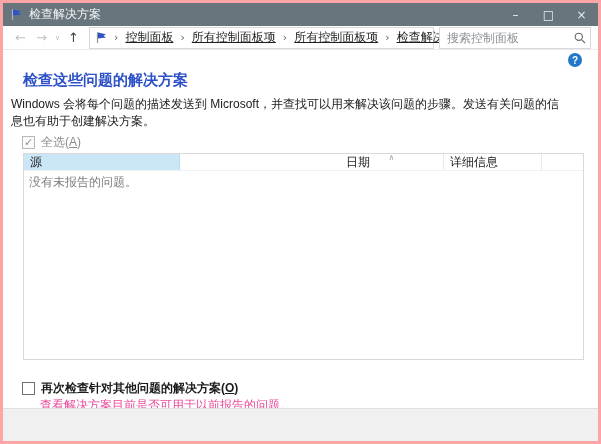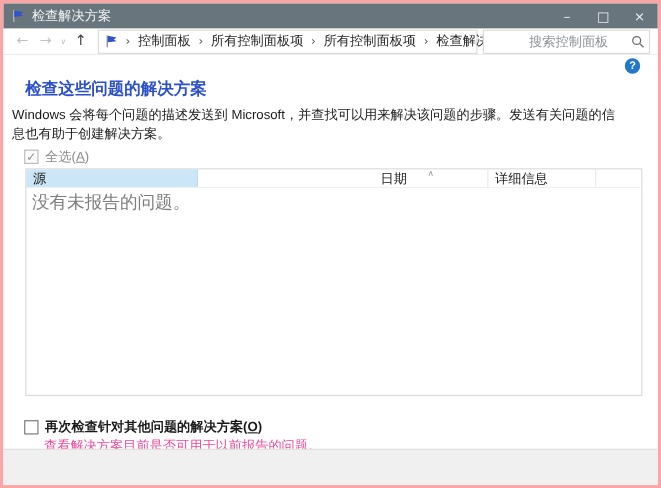--- a/index.html
+++ b/index.html
@@ -33,33 +33,33 @@
   }
   .navbtn { width:21px; text-align:center; font-size:13px; font-family:"DejaVu Sans",sans-serif; }
   .navbtn.disabled { color:#bcc1c4; }
   .navbtn.enabled  { color:#3c4346; }
   .hist-chevron { width:11px; font-size:7px; color:#bcc1c4; text-align:center; font-family:"DejaVu Sans",sans-serif; }
 
   .addressbar {
     flex:1; height:22px; border:1px solid #d9d9d9; margin:0 5px 0 5px;
     display:flex; align-items:center; padding:0 0 0 5px; background:#fff; min-width:0;
   }
-  .addressbar .crumb { font-size:12px; color:#1f1f1f; padding:12px 3px; white-space:nowrap; }
+  .addressbar .crumb { font-size:12px; color:#1f1f1f; padding:12px 3px; white-space:nowrap;text-decoration:underline; }
   .addressbar .sep { font-size:11px; color:#5a6063; padding:0 4px; font-family:"DejaVu Sans",sans-serif; }
   .addr-chevron { margin-left:auto; font-size:8px; color:#707a7e; width:18px; text-align:center; font-family:"DejaVu Sans",sans-serif; }
   .refresh-btn { width:22px; height:20px; font-size:13px; color:#3e4a4f; border-left:1px solid #efefef;
                  display:flex; align-items:center; justify-content:center; font-family:"DejaVu Sans",sans-serif; }
 
   .searchbox {
     width:152px; height:22px; border:1px solid #d9d9d9; background:#fff;
     display:flex; align-items:center;
   }
   .searchbox input {
     flex:1; border:none; outline:none; font:inherit; font-size:12px; color:#333;
-    padding:0 4px 0 7px; min-width:0; background:transparent;margin-left:34px;
+    padding:0 4px 0 7px; min-width:0; background:transparent;
   }
   .searchbox input::placeholder { color:#8d9296; opacity:1; }
   .search-icon { width:20px; display:flex; justify-content:center; align-items:center; }
 
   
   .content { position:relative; height:363px; background:#fff; }
 
   .help-btn {
     position:absolute; top:3px; right:16px; width:14px; height:14px; border-radius:50%;
     background:var(--help-blue,#2377c8); color:#fff; font-size:10px; font-weight:bold;
@@ -85,21 +85,21 @@
   .thead { display:flex; height:17px; border-bottom:1px solid #f0f0f0; }
   .th { font-size:12px; line-height:16px; padding-left:6px; border-right:1px solid #e9e9e9;
         color:#1a1a1a; position:relative; white-space:nowrap; overflow:hidden; }
   .th-src { width:156px; background:var(--source-col-highlight,#cbe6f7); border-right-color:#bfdcee; }
   .th-sum { width:160px;margin-top:43px; }
   .th-date { width:104px; }
   .th-det { width:98px; }
   .th-fill { flex:1; border-right:none; }
   .sort-caret { position:absolute; top:-4px; left:50%; transform:translateX(-50%);
                 font-size:8px; color:#9aa0a3; font-family:"DejaVu Sans",sans-serif; }
-  .empty-msg { padding:3px 0 0 5px; font-size:16px; color:#7d7d7d; }
+  .empty-msg { padding:3px 0 0 5px; font-size:12px; color:#7d7d7d; }
 
   .recheck { position:absolute; left:19px; top:330px; color:#1a1a1a;font-weight:bold; }
   .recheck-desc { position:absolute; left:37px; top:347px; font-size:12px; color:#ec4899; }
 
   
   .footer { position:absolute; left:0; right:0; bottom:0; height:33px;
             background:#f0f0f0; border-top:1px solid #dfdfdf; }
 
   u { text-decoration:underline; }
   svg { display:block; }

